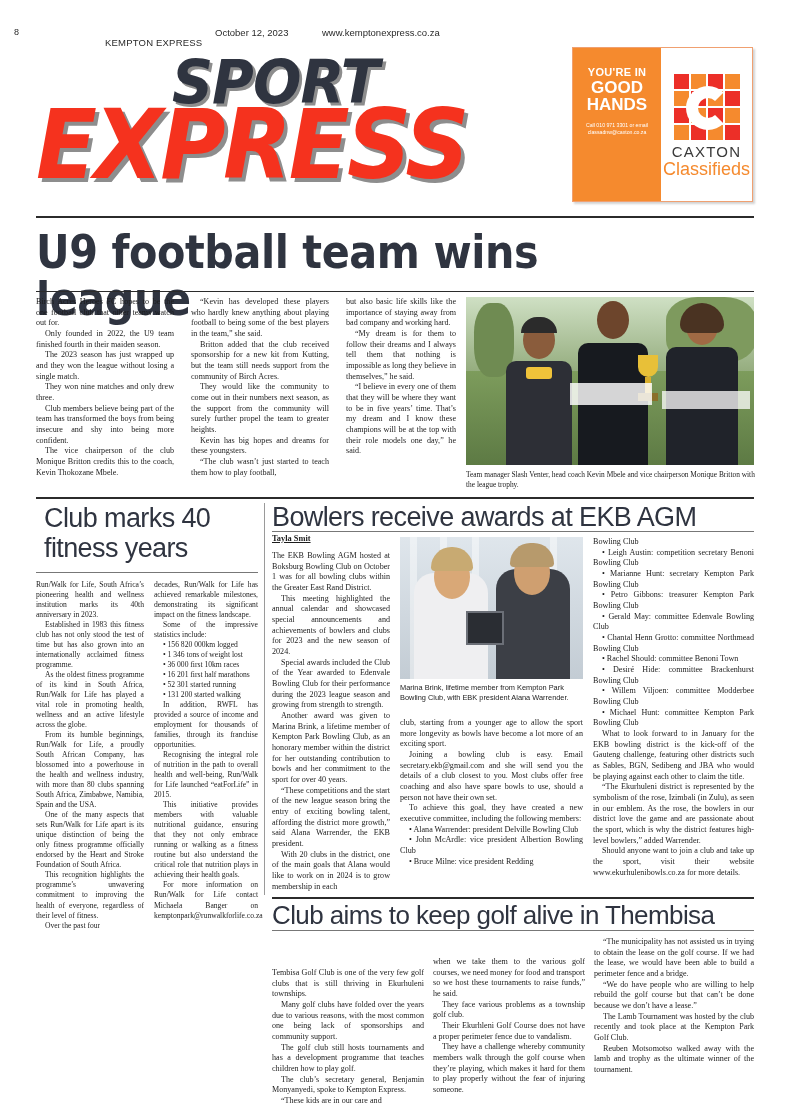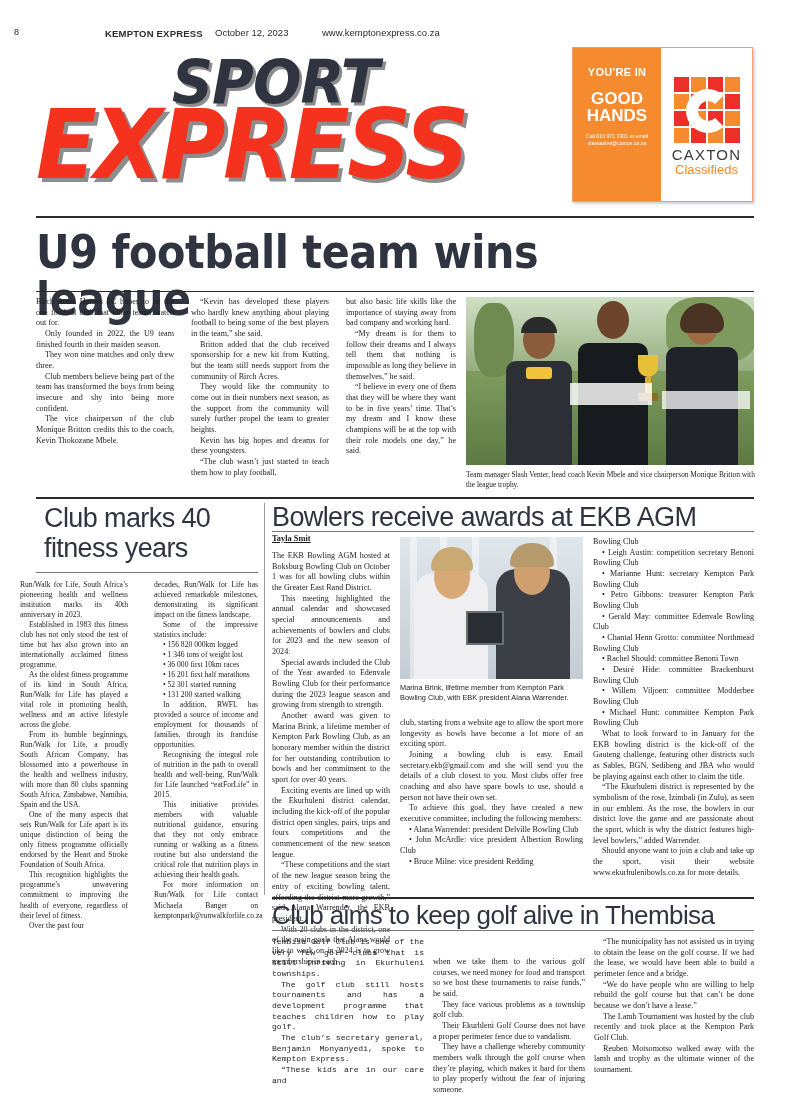--- a/index.html
+++ b/index.html
@@ -13,21 +13,21 @@
     position: relative;
   }
   .page { width:786px; height:1113px; position:relative; padding: 0; }
 
   
   .topbar {
     position:absolute; left:0; top:26px; width:786px; height:18px;
     font-family:"Liberation Sans", sans-serif; font-size:9.5px; color:#2a2a2a;
   }
   .topbar .folio { position:absolute; left:14px; top:1px; font-size:9px; }
-  .topbar .pub  { position:absolute; left:105px; top:2px; letter-spacing:0.2px;font-weight:bold; }
+  .topbar .pub  { position:absolute; left:105px; top:11px; letter-spacing:0.2px; }
   .topbar .date { position:absolute; left:215px; top:1px; }
   .topbar .site { position:absolute; left:322px; top:1px; }
 
   
   .logo { position:absolute; left:36px; top:45px; width:520px; height:160px; }
   .logo .sport {
     position:absolute; left:136px; top:2px;
     font-family:"DejaVu Sans", sans-serif; font-weight:bold; font-style:italic;
     font-size:60px; color:#2f3440; letter-spacing:-1px;
     text-shadow: 3px 3px 0 #8d8d8d;
@@ -47,30 +47,30 @@
   .adbox {
     position:absolute; left:572px; top:47px; width:181px; height:155px;
     border:1px solid #f0a070; background:#fff; display:flex;
     box-shadow: 2px 2px 2px rgba(0,0,0,0.18);
   }
   .adbox .left {
     width:88px; background:#f58a2e; color:#fff; text-align:center;
     padding-top:18px; font-family:"Liberation Sans", sans-serif;
   }
   .adbox .l1 { font-size:11px; font-weight:bold; letter-spacing:0.3px; }
-  .adbox .l2 { font-size:17px; font-weight:bold; line-height:1.02; margin-top:12px; }
+  .adbox .l2 { font-size:17px; font-weight:bold; line-height:1.02; margin-top:1px; }
   .adbox .l3 { font-size:17px; font-weight:bold; line-height:1.02; }
   .adbox .contact { font-size:5.2px; line-height:1.5; margin-top:8px; padding:0 3px; }
   .adbox .right { flex:1; display:flex; flex-direction:column; align-items:center; justify-content:center; padding-top:4px;}
   .cax-grid { width:66px; height:66px; position:relative; }
   .cax-grid .cell { position:absolute; width:15px; height:15px; }
   .cax-grid .c-white { position:absolute; left:12px; top:12px; width:44px; height:44px;
       border:12px solid #fff; border-radius:50%; border-right-color:transparent; box-sizing:border-box; }
   .cax-name { font-family:"Liberation Sans", sans-serif; font-size:15px; letter-spacing:1.2px; color:#3a3a3a; margin-top:3px;}
-  .cax-sub  { font-family:"Liberation Sans", sans-serif; font-size:13px; color:#f58a2e; margin-top:-1px;}
+  .cax-sub  { font-family:"Liberation Sans", sans-serif; font-size:18px; color:#f58a2e; margin-top:-1px;}
 
   
   .rule { position:absolute; background:#2b2b2b; }
 
   
   .lead-head {
     position:absolute; left:36px; top:228px; width:718px;
     font-family:"DejaVu Sans", sans-serif; font-weight:bold;
     font-size:47px; line-height:1.0; color:#2f3440;
     letter-spacing:-0.5px;
@@ -167,20 +167,21 @@
 
   <div class="rule" style="left:36px; top:216px; width:718px; height:2px;"></div>
 
   <div class="lead-head">U9 football team wins league</div>
 
   <div class="rule" style="left:36px; top:291px; width:718px; height:1px;"></div>
 
   <div class="col" style="left:36px; top:297px; width:138px;">
     <p class="first">Birch Acres Heroes FC hopes to be the one football club that other teams watch out for.</p>
     <p>Only founded in 2022, the U9 team finished fourth in their maiden season.</p>
+    <p>The 2023 season has just wrapped up and they won the league without losing a single match.</p>
     <p>They won nine matches and only drew three.</p>
     <p>Club members believe being part of the team has transformed the boys from being insecure and shy into being more confident.</p>
     <p>The vice chairperson of the club Monique Britton credits this to the coach, Kevin Thokozane Mbele.</p>
   </div>
   <div class="col" style="left:191px; top:297px; width:138px;">
     <p>“Kevin has developed these players who hardly knew anything about playing football to being some of the best players in the team,” she said.</p>
     <p>Britton added that the club received sponsorship for a new kit from Kutting, but the team still needs support from the community of Birch Acres.</p>
     <p>They would like the community to come out in their numbers next season, as the support from the community will surely further propel the team to greater heights.</p>
     <p>Kevin has big hopes and dreams for these youngsters.</p>
     <p>“The club wasn’t just started to teach them how to play football,</p>
@@ -227,21 +228,21 @@
   </div>
   <div class="caption" style="left:466px; top:470px; width:290px;font-family:Liberation Serif, serif;">Team manager Slash Venter, head coach Kevin Mbele and vice chairperson Monique Britton with the league trophy.</div>
 
   <div class="rule" style="left:36px; top:497px; width:718px; height:2px;"></div>
 
   <div class="rule" style="left:264px; top:503px; width:1px; height:392px; background:#9a9a9a;"></div>
 
   <div class="sec-head" style="position:absolute; left:44px; top:503px; width:216px; font-size:27px; line-height:1.12;">Club marks 40 fitness years</div>
   <div class="rule" style="left:36px; top:572px; width:222px; height:1px; background:#777;"></div>
 
-  <div class="col" style="left:20px; top:580px; width:108px; font-size:7.6px;">
+  <div class="col" style="left:36px; top:580px; width:108px; font-size:7.6px;">
     <p class="first">Run/Walk for Life, South Africa’s pioneering health and wellness institution marks its 40th anniversary in 2023.</p>
     <p>Established in 1983 this fitness club has not only stood the test of time but has also grown into an internationally acclaimed fitness programme.</p>
     <p>As the oldest fitness programme of its kind in South Africa, Run/Walk for Life has played a vital role in promoting health, wellness and an active lifestyle across the globe.</p>
     <p>From its humble beginnings, Run/Walk for Life, a proudly South African Company, has blossomed into a powerhouse in the health and wellness industry, with more than 80 clubs spanning South Africa, Zimbabwe, Namibia, Spain and the USA.</p>
     <p>One of the many aspects that sets Run/Walk for Life apart is its unique distinction of being the only fitness programme officially endorsed by the Heart and Stroke Foundation of South Africa.</p>
     <p>This recognition highlights the programme’s unwavering commitment to improving the health of everyone, regardless of their level of fitness.</p>
     <p>Over the past four</p>
   </div>
   <div class="col" style="left:154px; top:580px; width:104px; font-size:7.6px;">
     <p class="first">decades, Run/Walk for Life has achieved remarkable milestones, demonstrating its significant impact on the fitness landscape.</p>
@@ -261,42 +262,41 @@
   <div class="sec-head" style="position:absolute; left:272px; top:503px; width:486px; font-size:27px; line-height:1.1;">Bowlers receive awards at EKB AGM</div>
   <div class="rule" style="left:272px; top:531px; width:482px; height:1px; background:#777;"></div>
 
   <div class="byline" style="position:absolute; left:272px; top:534px;">Tayla Smit</div>
 
   <div class="col" style="left:272px; top:551px; width:118px;">
     <p class="first">The EKB Bowling AGM hosted at Boksburg Bowling Club on October 1 was for all bowling clubs within the Greater East Rand District.</p>
     <p>This meeting highlighted the annual calendar and showcased special announcements and achievements of bowlers and clubs for 2023 and the new season of 2024.</p>
     <p>Special awards included the Club of the Year awarded to Edenvale Bowling Club for their performance during the 2023 league season and growing from strength to strength.</p>
     <p>Another award was given to Marina Brink, a lifetime member of Kempton Park Bowling Club, as an honorary member within the district for her outstanding contribution to bowls and her commitment to the sport for over 40 years.</p>
-    <p>Exciting events are lined up with the Ekurhuleni district calendar, including the kick-off of the popular district open singles, pairs, trips and fours competitions and the commencement of the new season league.</p>
     <p>“These competitions and the start of the new league season bring the entry of exciting bowling talent, affording the district more growth,” said Alana Warrender, the EKB president.</p>
     <p>With 20 clubs in the district, one of the main goals that Alana would like to work on in 2024 is to grow membership in each</p>
   </div>
 
   <div class="bowls-photo">
     <div class="stripe" style="left:10px;"></div>
     <div class="stripe" style="left:40px;"></div>
     <div class="stripe" style="left:72px;"></div>
     <div class="stripe" style="left:150px;"></div>
     <div style="position:absolute;left:14px;bottom:0;width:74px;height:106px;background:#efeff1;border-radius:20px 20px 0 0;"></div>
     <div style="position:absolute;left:34px;top:18px;width:36px;height:44px;background:#d9a877;border-radius:50%;"></div>
     <div style="position:absolute;left:31px;top:10px;width:42px;height:24px;background:#c8aa72;border-radius:22px 22px 4px 4px;"></div>
     <div style="position:absolute;left:96px;bottom:0;width:74px;height:110px;background:#3c3f46;border-radius:20px 20px 0 0;"></div>
     <div style="position:absolute;left:114px;top:14px;width:36px;height:44px;background:#cf9f70;border-radius:50%;"></div>
     <div style="position:absolute;left:110px;top:6px;width:44px;height:24px;background:#b79a6c;border-radius:22px 22px 4px 4px;"></div>
     <div style="position:absolute;left:66px;top:74px;width:38px;height:34px;background:#2a2d33;border:2px solid #6b6f77;"></div>
   </div>
   <div class="caption" style="left:400px; top:683px; width:183px;">Marina Brink, lifetime member from Kempton Park Bowling Club, with EBK president Alana Warrender.</div>
 
   <div class="col" style="left:400px; top:718px; width:183px;">
-    <p class="first">club, starting from a website age to allow the sport more longevity as bowls have become a lot more of an exciting sport.</p>
+    <p class="first">club, starting from a younger age to allow the sport more longevity as bowls have become a lot more of an exciting sport.</p>
     <p>Joining a bowling club is easy. Email secretary.ekb@gmail.com and she will send you the details of a club closest to you. Most clubs offer free coaching and also have spare bowls to use, should a person not have their own set.</p>
     <p>To achieve this goal, they have created a new executive committee, including the following members:</p>
     <p>• Alana Warrender: president Delville Bowling Club</p>
     <p>• John McArdle: vice president Albertion Bowling Club</p>
     <p>• Bruce Milne: vice president Redding</p>
   </div>
 
   <div class="col" style="left:593px; top:537px; width:161px;">
     <p class="first">Bowling Club</p>
     <p>• Leigh Austin: competition secretary Benoni Bowling Club</p>
@@ -310,22 +310,23 @@
     <p>• Michael Hunt: committee Kempton Park Bowling Club</p>
     <p>What to look forward to in January for the EKB bowling district is the kick-off of the Gauteng challenge, featuring other districts such as Sables, BGN, Sedibeng and JBA who would be playing against each other to claim the title.</p>
     <p>“The Ekurhuleni district is represented by the symbolism of the rose, Izimbali (in Zulu), as seen in our emblem. As the rose, the bowlers in our district love the game and are passionate about the sport, which is why the district features high-level bowlers,” added Warrender.</p>
     <p>Should anyone want to join a club and take up the sport, visit their website www.ekurhulenibowls.co.za for more details.</p>
   </div>
 
   <div class="rule" style="left:272px; top:897px; width:482px; height:2px;"></div>
   <div class="sec-head" style="position:absolute; left:272px; top:901px; width:490px; font-size:26px; line-height:1.1;">Club aims to keep golf alive in Thembisa</div>
   <div class="rule" style="left:272px; top:930px; width:482px; height:1px; background:#777;"></div>
 
-  <div class="col" style="left:272px; top:937px; width:152px;font-family:Liberation Mono, monospace;">
+  <div class="col" style="left:272px; top:968px; width:152px;">
     <p class="first">Tembisa Golf Club is one of the very few golf clubs that is still thriving in Ekurhuleni townships.</p>
+    <p>Many golf clubs have folded over the years due to various reasons, with the most common one being lack of sponsorships and community support.</p>
     <p>The golf club still hosts tournaments and has a development programme that teaches children how to play golf.</p>
     <p>The club’s secretary general, Benjamin Monyanyedi, spoke to Kempton Express.</p>
     <p>“These kids are in our care and</p>
   </div>
   <div class="col" style="left:433px; top:937px; width:152px;margin-top:20px;">
     <p class="first">when we take them to the various golf courses, we need money for food and transport so we host these tournaments to raise funds,” he said.</p>
     <p>They face various problems as a township golf club.</p>
     <p>Their Ekurhleni Golf Course does not have a proper perimeter fence due to vandalism.</p>
     <p>They have a challenge whereby community members walk through the golf course when they’re playing, which makes it hard for them to play properly without the fear of injuring someone.</p>
   </div>

